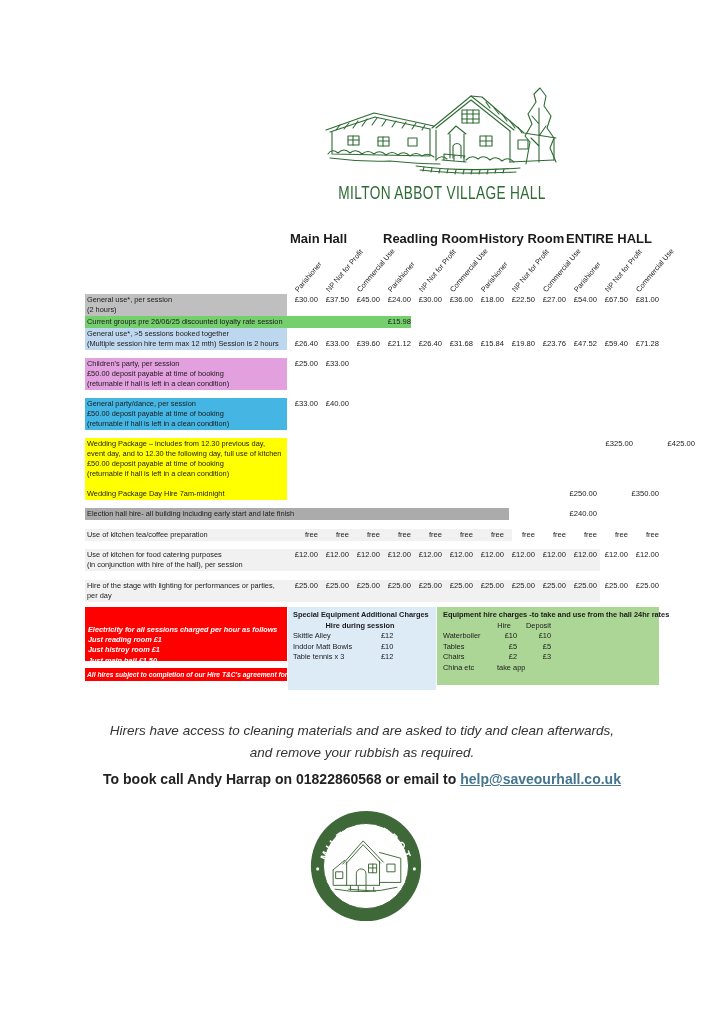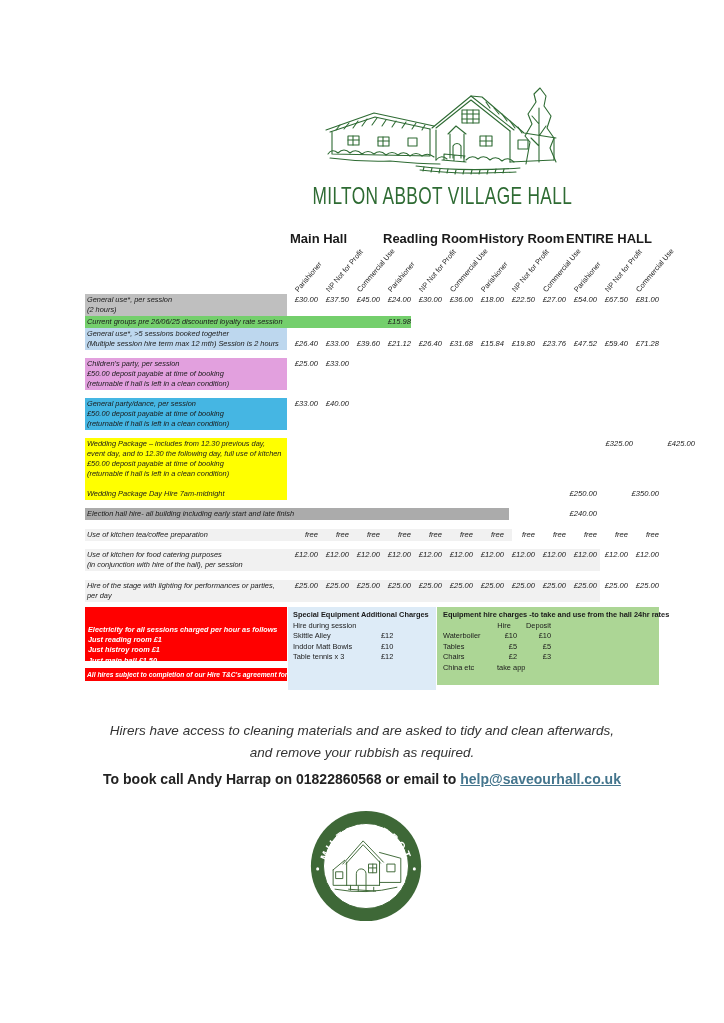--- a/index.html
+++ b/index.html
@@ -5,45 +5,45 @@
   html,body{margin:0;padding:0;}
   body{
     width:724px;height:1023px;position:relative;background:#ffffff;
     font-family:"Liberation Sans",sans-serif;color:#1a1a1a;
     -webkit-font-smoothing:antialiased;overflow:hidden;
   }
   
   #hall-art{position:absolute;left:320px;top:84px;}
   #page-title{
     position:absolute;left:212px;top:182px;width:460px;text-align:center;
-    color:#2E6B33;font-size:24px;letter-spacing:.5px;white-space:nowrap;
+    color:#2E6B33;font-size:19px;letter-spacing:.5px;white-space:nowrap;
   }
   #page-title span{display:inline-block;transform:scaleX(.72);transform-origin:center;}
   
   #price-table{position:absolute;left:85px;top:228px;width:580px;font-size:7.4px;}
   .group-header{position:absolute;top:3px;font-weight:bold;font-size:13px;white-space:nowrap;}
   .subhead{
     position:absolute;top:60px;transform:rotate(-50deg);transform-origin:0 0;
     font-size:7.3px;white-space:nowrap;color:#222;
   }
   #price-rows{position:absolute;left:0;top:66px;width:580px;}
-  .price-row{position:relative;font-style:italic;}
+  .price-row{position:relative;}
   .row-label{box-sizing:border-box;padding:1px 3px 1px 2px;}
   .tline{height:10px;line-height:10px;white-space:nowrap;}
   .vals{position:absolute;left:202px;white-space:nowrap;}
   .vcell{display:inline-block;width:31px;text-align:right;font-size:7.6px;line-height:10px;vertical-align:top;}
   
   .infobox{position:absolute;box-sizing:border-box;}
   #elec-box{left:85px;top:607px;width:202px;height:54px;padding:18px 3px;}
   .redline{color:#fff;font-weight:bold;font-style:italic;font-size:7.3px;line-height:10.2px;white-space:nowrap;}
   #terms-box{left:85px;top:668px;width:202px;height:13px;padding:0 2px;}
   #terms-box .redline{font-size:6.7px;line-height:13px;}
   #se-box{left:288px;top:607px;width:148px;height:83px;padding:3px 5px;font-size:7.4px;line-height:10.5px;}
   .box-title{font-weight:bold;white-space:nowrap;}
-  #se-sub{text-align:left;padding-right:4px;}
+  #se-sub{text-align:center;padding-right:4px;font-weight:bold;}
   .se-row{display:flex;}
   .se-label{width:88px;}
   .se-val{flex:1;}
   #eq-box{left:437px;top:607px;width:222px;height:78px;padding:3px 6px;font-size:7.4px;line-height:10.5px;}
   .eq-row{display:flex;}
   .eq-label{width:48px;}
   .eq-hire{width:26px;text-align:right;}
   .eq-dep{width:34px;text-align:right;}
   .eq-hire.wide{width:60px;text-align:left;padding-left:6px;}
   .eq-head-hire{width:26px;text-align:center;font-weight:normal;}

